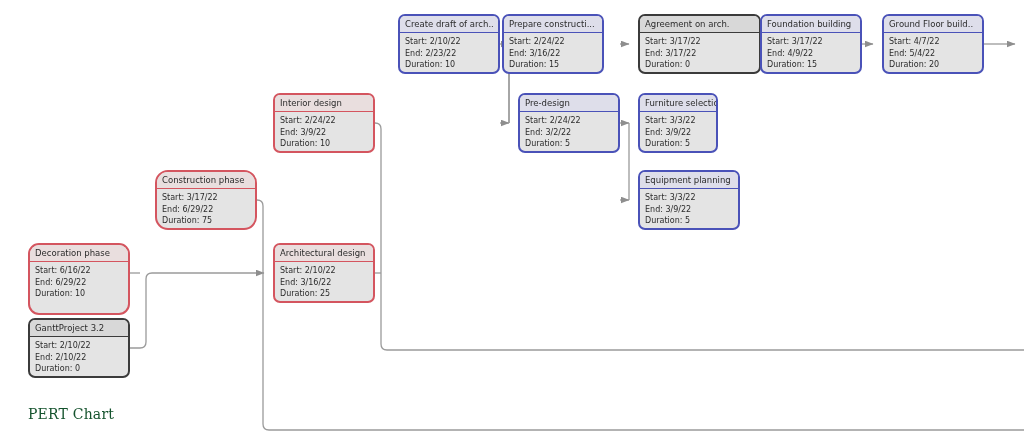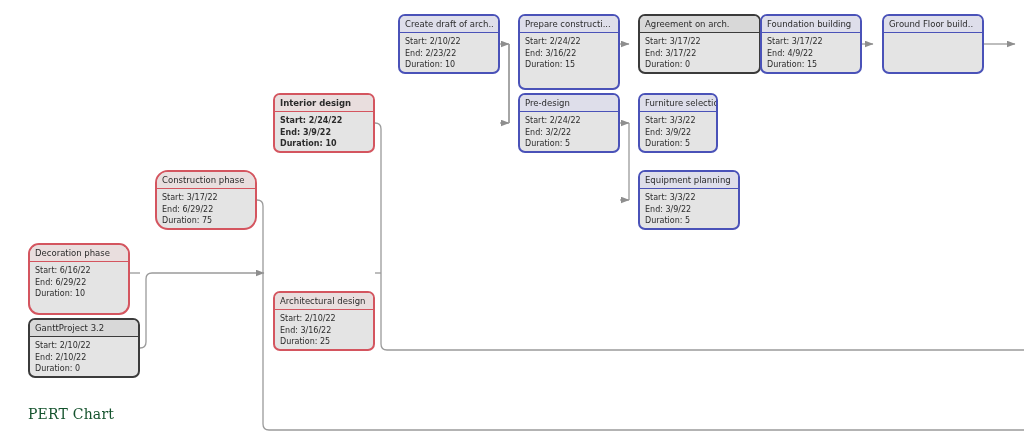--- a/index.html
+++ b/index.html
@@ -127,21 +127,21 @@
       <path d="M 375 123 Q 381 123 381 129 L 381 344 Q 381 350 387 350 L 1024 350"></path>
 
       <path d="M 257 200 Q 263 200 263 206 L 263 424 Q 263 430 269 430 L 1024 430"></path>
 
       <path d="M 375 273 L 381 273"></path>
 
     </g>
   </svg>
 
   <div id="nodes">
-      <div class="node gray" style="left: 28px; top: 318px; width: 112px; height: 60px;">
+      <div class="node gray" style="left: 28px; top: 318px; width: 102px; height: 60px;">
         <div class="title">GanttProject 3.2</div>
         <div class="body">
           <div class="row"><span>Start: </span><span>2/10/22</span></div>
           <div class="row"><span>End: </span><span>2/10/22</span></div>
           <div class="row"><span>Duration: </span><span>0</span></div>
         </div>
       </div>
       <div class="node red" style="left: 28px; top: 243px; width: 102px; height: 72px; border-radius: 11px;">
         <div class="title">Decoration phase</div>
         <div class="body">
@@ -151,45 +151,45 @@
         </div>
       </div>
       <div class="node red" style="left: 155px; top: 170px; width: 102px; height: 60px; border-radius: 13px;">
         <div class="title">Construction phase</div>
         <div class="body">
           <div class="row"><span>Start: </span><span>3/17/22</span></div>
           <div class="row"><span>End: </span><span>6/29/22</span></div>
           <div class="row"><span>Duration: </span><span>75</span></div>
         </div>
       </div>
-      <div class="node red" style="left: 273px; top: 93px; width: 102px; height: 60px; font-weight: bold;">
+      <div class="node red" style="left: 273px; top: 93px; width: 102px; height: 60px;">
         <div class="title">Interior design</div>
         <div class="body">
           <div class="row"><span>Start: </span><span>2/24/22</span></div>
           <div class="row"><span>End: </span><span>3/9/22</span></div>
           <div class="row"><span>Duration: </span><span>10</span></div>
         </div>
       </div>
-      <div class="node red" style="left: 273px; top: 243px; width: 102px; height: 60px; margin-top: 48px;">
+      <div class="node red" style="left: 273px; top: 243px; width: 102px; height: 60px;">
         <div class="title">Architectural design</div>
         <div class="body">
           <div class="row"><span>Start: </span><span>2/10/22</span></div>
           <div class="row"><span>End: </span><span>3/16/22</span></div>
           <div class="row"><span>Duration: </span><span>25</span></div>
         </div>
       </div>
       <div class="node " style="left: 398px; top: 14px; width: 102px; height: 60px;">
         <div class="title">Create draft of arch..</div>
         <div class="body">
           <div class="row"><span>Start: </span><span>2/10/22</span></div>
           <div class="row"><span>End: </span><span>2/23/22</span></div>
           <div class="row"><span>Duration: </span><span>10</span></div>
         </div>
       </div>
-      <div class="node " style="left: 518px; top: 14px; width: 102px; height: 76px;">
+      <div class="node " style="left: 502px; top: 14px; width: 102px; height: 60px;">
         <div class="title">Prepare constructi...</div>
         <div class="body">
           <div class="row"><span>Start: </span><span>2/24/22</span></div>
           <div class="row"><span>End: </span><span>3/16/22</span></div>
           <div class="row"><span>Duration: </span><span>15</span></div>
         </div>
       </div>
       <div class="node gray" style="left: 638px; top: 14px; width: 123px; height: 60px;">
         <div class="title">Agreement on arch.</div>
         <div class="body">
@@ -201,20 +201,25 @@
       <div class="node " style="left: 760px; top: 14px; width: 102px; height: 60px;">
         <div class="title">Foundation building</div>
         <div class="body">
           <div class="row"><span>Start: </span><span>3/17/22</span></div>
           <div class="row"><span>End: </span><span>4/9/22</span></div>
           <div class="row"><span>Duration: </span><span>15</span></div>
         </div>
       </div>
       <div class="node " style="left: 882px; top: 14px; width: 102px; height: 60px;">
         <div class="title">Ground Floor build..</div>
+        <div class="body">
+          <div class="row"><span>Start: </span><span>4/7/22</span></div>
+          <div class="row"><span>End: </span><span>5/4/22</span></div>
+          <div class="row"><span>Duration: </span><span>20</span></div>
+        </div>
       </div>
       <div class="node " style="left: 518px; top: 93px; width: 102px; height: 60px;">
         <div class="title">Pre-design</div>
         <div class="body">
           <div class="row"><span>Start: </span><span>2/24/22</span></div>
           <div class="row"><span>End: </span><span>3/2/22</span></div>
           <div class="row"><span>Duration: </span><span>5</span></div>
         </div>
       </div>
       <div class="node " style="left: 638px; top: 93px; width: 80px; height: 60px;">

